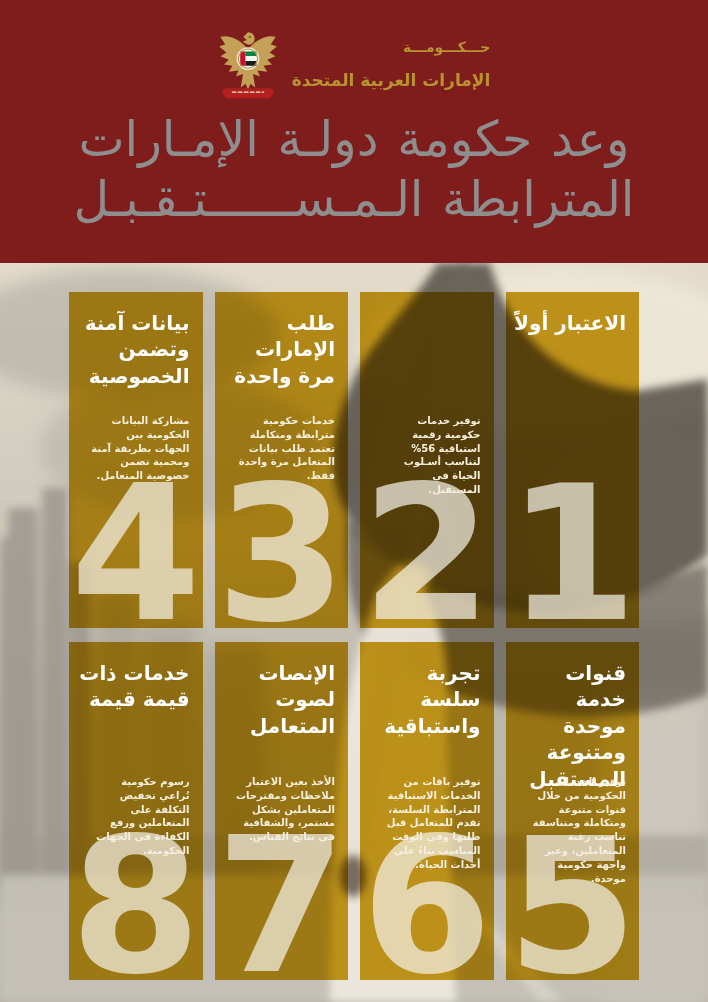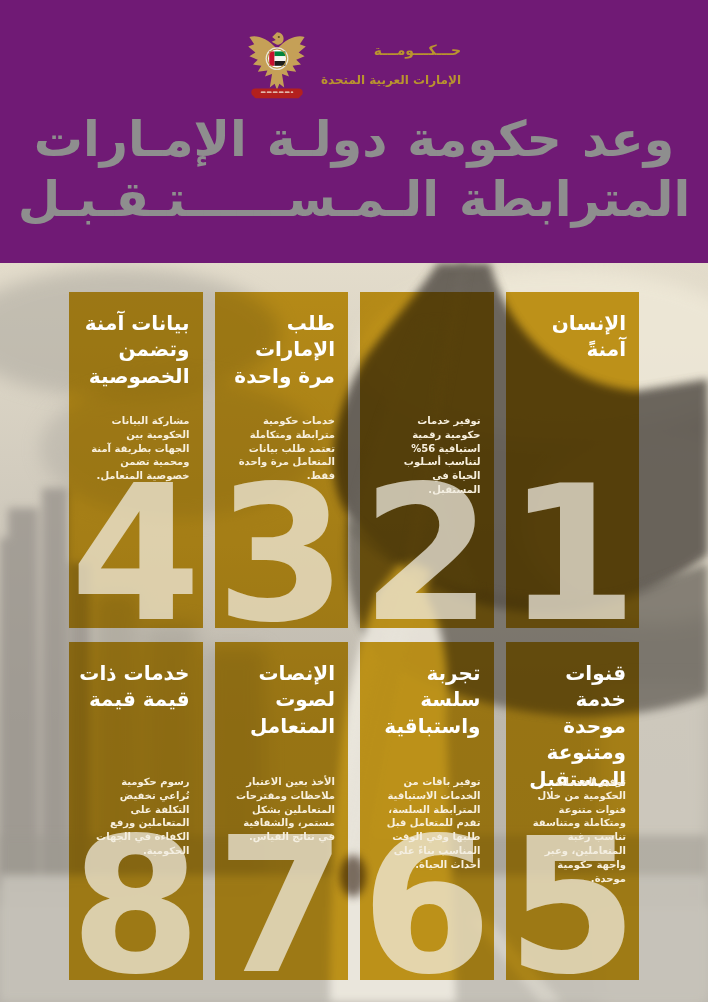--- a/index.html
+++ b/index.html
@@ -1,31 +1,31 @@
 <!DOCTYPE html>
 <html lang="ar" dir="rtl"><head>
 <meta charset="utf-8">
 <style>
   html,body{margin:0;padding:0;background:#2e2e2e;}
   .poster{
     position:relative;width:708px;height:1002px;margin:0 auto;
-    background:#701a75;overflow:hidden;direction:rtl;
+    background:#7f1d1d;overflow:hidden;direction:rtl;
     font-family:"DejaVu Sans","Liberation Sans",sans-serif;
   }
   
   .photo{position:absolute;top:263px;left:0;width:708px;height:739px;}
   .photo svg{display:block;}
   
   .header{position:absolute;top:28px;left:0;right:0;display:flex;justify-content:center;align-items:center;gap:14px;}
   .org-text{text-align:right;color:#b9932f;}
   .org-line1{font-size:14px;font-weight:bold;}
-  .org-line2{font-size:12px;font-weight:bold;margin-top:15px;}
+  .org-line2{font-size:17px;font-weight:bold;margin-top:15px;}
   .emblem{width:60px;height:72px;flex:0 0 auto;}
   
-  .title{position:absolute;top:110px;left:0;right:0;text-align:center;color:#8e8e8e;font-weight:bold;word-spacing:3px;}
+  .title{position:absolute;top:110px;left:0;right:0;text-align:center;color:#8e8e8e;font-weight:normal;word-spacing:3px;}
   .title div{font-size:49px;line-height:1.22;}
   
   .row{position:absolute;left:69px;right:69px;display:flex;gap:12px;}
   .row-1{top:292px;height:336px;}
   .row-2{top:642px;height:338px;}
   .card{position:relative;flex:1;overflow:visible;border-radius:17px;}
   .card-bg{position:absolute;inset:0;background:#cda11d;mix-blend-mode:multiply;}
   .card-title{position:relative;padding:18px 13px 0 6px;color:#ffffff;font-weight:bold;font-size:20px;line-height:1.32;}
   .card-body{position:absolute;right:0;left:0;padding:0 13px 0 21px;color:#f8f0de;font-size:10px;line-height:1.38;font-weight:bold;}
   .row-1 .card-body{top:122px;}
@@ -131,21 +131,21 @@
   </div>
 
   <div class="title">
     <div>وعد حكومة دولـة الإمـارات</div>
     <div>المترابطة الـمـســــــتـقـبـل</div>
   </div>
 
   <div class="row row-1">
     <div class="card">
       <div class="card-bg"></div>
-      <div class="card-title">الإنسان آمنةً</div>
+      <div class="card-title">الاعتبار أولاً</div>
       <div class="card-number">1</div>
     </div>
     <div class="card">
       <div class="card-bg"></div>
       <div class="card-body">توفير خدمات حكومية رقمية استباقية 56% لتناسب أسـلوب الحياة في المستقبل.</div>
       <div class="card-number">2</div>
     </div>
     <div class="card">
       <div class="card-bg"></div>
       <div class="card-title">طلب الإمارات مرة واحدة</div>

